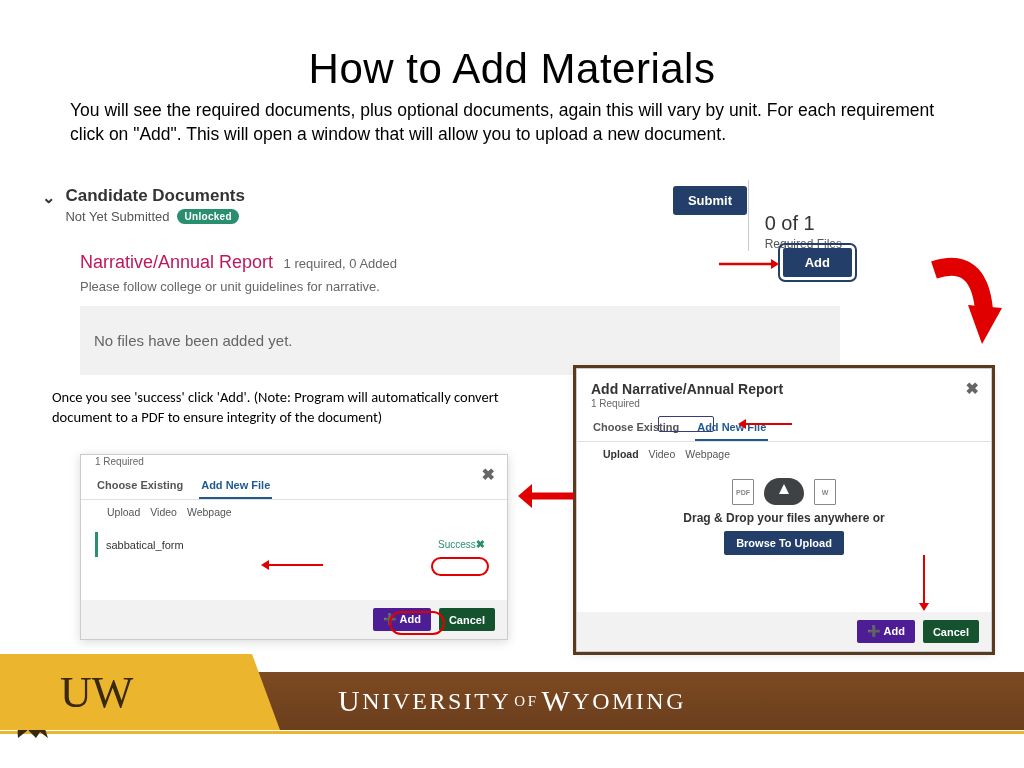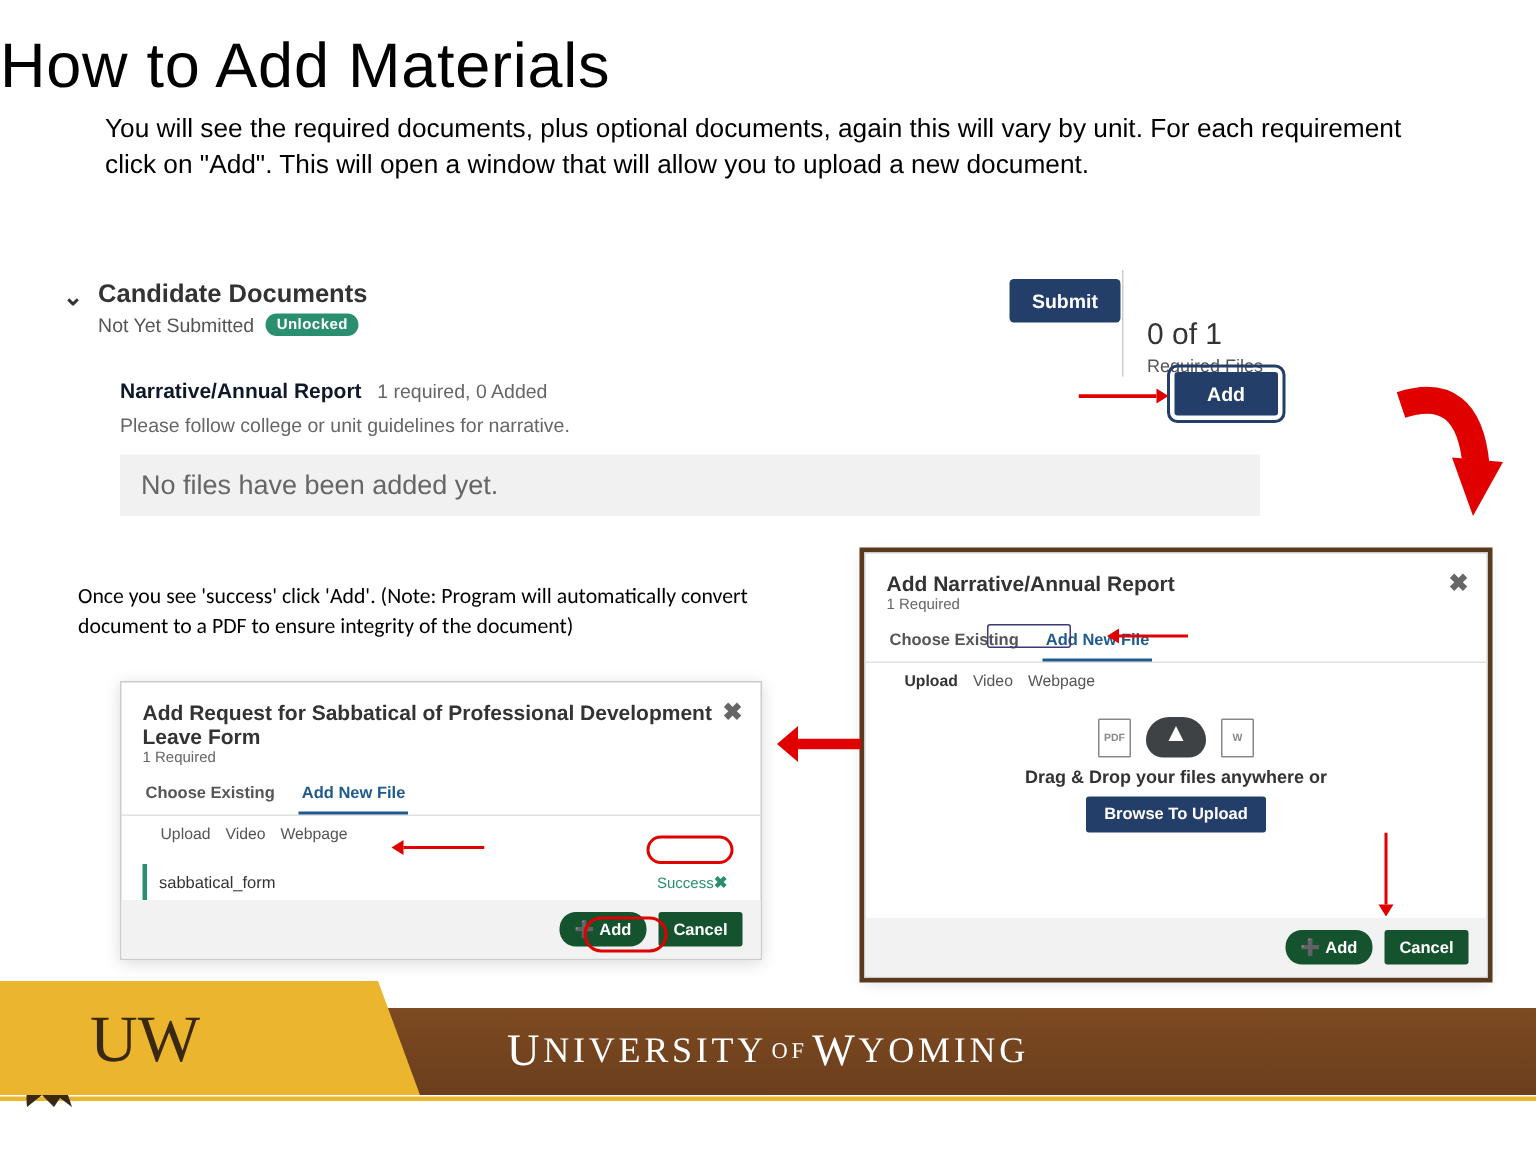--- a/index.html
+++ b/index.html
@@ -1,34 +1,34 @@
 <!DOCTYPE html>
 <html><head>
 <meta charset="utf-8">
 <style>
   * { box-sizing: border-box; margin: 0; padding: 0; }
   body { width: 1024px; height: 768px; font-family: Arial, Helvetica, sans-serif; background: #fff; overflow: hidden; position: relative; }
-  .title { font-family: "Century Gothic", Futura, sans-serif; font-size: 42px; font-weight: 400; text-align: left; padding: 20px 0 6px; letter-spacing: 0.5px; }
+  .title { font-family: "Century Gothic", Futura, sans-serif; font-size: 42px; font-weight: 400; text-align: center; padding: 20px 0 6px; letter-spacing: 0.5px; margin-top: 25px; }
   .subtitle { font-family: "Century Gothic", Futura, sans-serif; font-size: 17.5px; padding: 0 70px; line-height: 1.35; text-align: left; }
   .panel-a { position: absolute; left: 42px; top: 186px; width: 920px; }
   .cd-head { display: flex; align-items: flex-start; }
   .chev { font-size: 16px; color: #333; margin-right: 10px; margin-top: 2px; font-weight: bold; }
   .cd-title { font-size: 17px; font-weight: 700; color: #333; }
   .cd-sub { font-size: 13px; color: #555; margin-top: 3px; display: flex; align-items: center; gap: 8px; }
   .badge-unlocked { background: #2a8f6f; color: #fff; font-size: 10px; font-weight: 700; padding: 2px 7px; border-radius: 9px; letter-spacing: 0.3px; }
   .submit-btn { position: absolute; right: 215px; top: 0; background: #233e68; color: #fff; border: none; padding: 7px 15px; font-size: 13px; border-radius: 3px; font-weight: 600; }
   .req-box { position: absolute; right: 120px; top: -6px; border-left: 1px solid #ccc; padding-left: 16px; }
   .req-big { font-size: 20px; color: #333; font-weight: 500; margin-top: 32px; }
   .req-small { font-size: 12px; color: #555; margin-top: 2px; }
   .section-row { margin: 28px 0 0 38px; }
-  .sec-title { font-size: 14px; color: #0f172a; font-weight: 700; display: inline; }
+  .sec-title { font-size: 18px; color: #be185d; font-weight: 400; display: inline; }
   .sec-meta { font-size: 13px; color: #666; margin-left: 6px; }
   .sec-desc { font-size: 13px; color: #666; margin-top: 6px; }
   .add-btn { position: absolute; right: 110px; top: 62px; background: #233e68; color: #fff; border: none; padding: 7px 22px; font-size: 13px; font-weight: 600; outline: 2px solid #233e68; outline-offset: 3px; border-radius: 2px; }
-  .nofiles { background: #f1f1f1; color: #666; font-size: 18px; padding: 10px 14px; margin: 12px 0 0 38px; width: 760px; }
+  .nofiles { background: #f1f1f1; color: #666; font-size: 15px; padding: 26px 14px; margin: 12px 0 0 38px; width: 760px; }
   .arrow-to-add { position: absolute; right: 183px; top: 71px; color: #e00000; }
   .curved-arrow { position: absolute; right: 20px; top: 250px; }
   .note-text { position: absolute; left: 52px; top: 388px; width: 470px; font-size: 14.5px; line-height: 1.35; font-family: "Calibri", Arial; }
   .dialog { position: absolute; background: #fff; border: 1px solid #ccc; box-shadow: 0 2px 10px rgba(0,0,0,0.15); }
   .dialog-b { right: 32px; top: 368px; width: 416px; height: 284px; outline: 3px solid #5a3a1f; }
   .dialog-c { left: 80px; top: 454px; width: 428px; height: 186px; }
   .dlg-title { font-size: 14px; font-weight: 700; color: #333; padding: 12px 14px 0; }
   .dlg-req { font-size: 10px; color: #666; padding: 1px 14px 8px; }
   .dlg-close { position: absolute; right: 12px; top: 10px; color: #666; font-size: 16px; font-weight: 700; cursor: pointer; }
   .tabs-row { padding: 0 14px; font-size: 11px; color: #555; border-bottom: 1px solid #e0e0e0; display: flex; gap: 14px; }
@@ -38,21 +38,21 @@
   .subtabs span.active { color: #333; font-weight: 600; }
   .drop-area { text-align: center; padding: 14px 0 8px; }
   .drop-icons { display: flex; justify-content: center; gap: 10px; align-items: flex-end; margin-bottom: 6px; }
   .file-ico { width: 22px; height: 26px; border: 1.5px solid #888; border-radius: 1px; position: relative; display: flex; align-items: center; justify-content: center; font-size: 7px; color: #888; font-weight: 700; }
   .cloud { width: 40px; height: 27px; background: #3f4245; border-radius: 16px 16px 12px 12px; position: relative; }
   .cloud::after { content: ""; position: absolute; left: 15px; top: 6px; width: 0; height: 0; border-left: 5px solid transparent; border-right: 5px solid transparent; border-bottom: 10px solid #fff; }
   .drop-text { font-size: 12px; font-weight: 700; color: #333; }
   .browse-btn { background: #233e68; color: #fff; border: none; padding: 6px 12px; font-size: 11px; font-weight: 600; border-radius: 2px; margin-top: 6px; }
   .dlg-footer { position: absolute; bottom: 0; left: 0; right: 0; background: #f2f2f2; padding: 8px 12px; display: flex; justify-content: flex-end; gap: 8px; }
   .btn-sm { border: none; padding: 5px 10px; font-size: 11px; border-radius: 2px; font-weight: 600; }
-  .btn-add { background: #14532d; color: #fff; border-radius: 11px; }
+  .btn-add { background: #4c1d95; color: #fff; }
   .btn-cancel { background: #14532d; color: #fff; }
   .file-row { margin: 10px 14px 0; border-left: 3px solid #2a8f6f; padding: 6px 8px; display: flex; justify-content: space-between; align-items: center; font-size: 11px; color: #333; }
   .success-txt { color: #2a8f6f; font-size: 10px; margin-right: 0; }
   .success-x { color: #2a8f6f; font-weight: 700; }
   .ring { position: absolute; border: 2px solid #e00000; border-radius: 50%; }
   .ring-success { right: 18px; top: 102px; width: 58px; height: 19px; border-radius: 12px; }
   .ring-add { right: 62px; bottom: 4px; width: 56px; height: 24px; border-radius: 13px; }
   .down-arrow-b { position: absolute; right: 60px; top: 186px; }
   .arrow-file-row { position: absolute; left: 180px; top: 104px; }
   .arrow-between { position: absolute; left: 518px; top: 484px; }
@@ -142,21 +142,20 @@
     </svg>
 </div>
 <div class="ring-tab-b"></div>
 <svg class="arrow-to-tab" width="54" height="12">
     <line x1="54" y1="6" x2="8" y2="6" stroke="#e00000" stroke-width="2"></line>
     <polygon points="8,1 0,6 8,11" fill="#e00000"></polygon>
   </svg>
 
 <div class="dialog dialog-c">
   <span class="dlg-close">✖</span>
-  <div class="dlg-title">Add Request for Sabbatical of Professional Development Leave Form</div>
   <div class="dlg-req">1 Required</div>
   <div class="tabs-row">
     <span class="tab">Choose Existing</span>
     <span class="tab active">Add New File</span>
   </div>
   <div class="subtabs">
     <span>Upload</span>
     <span>Video</span>
     <span>Webpage</span>
   </div>

